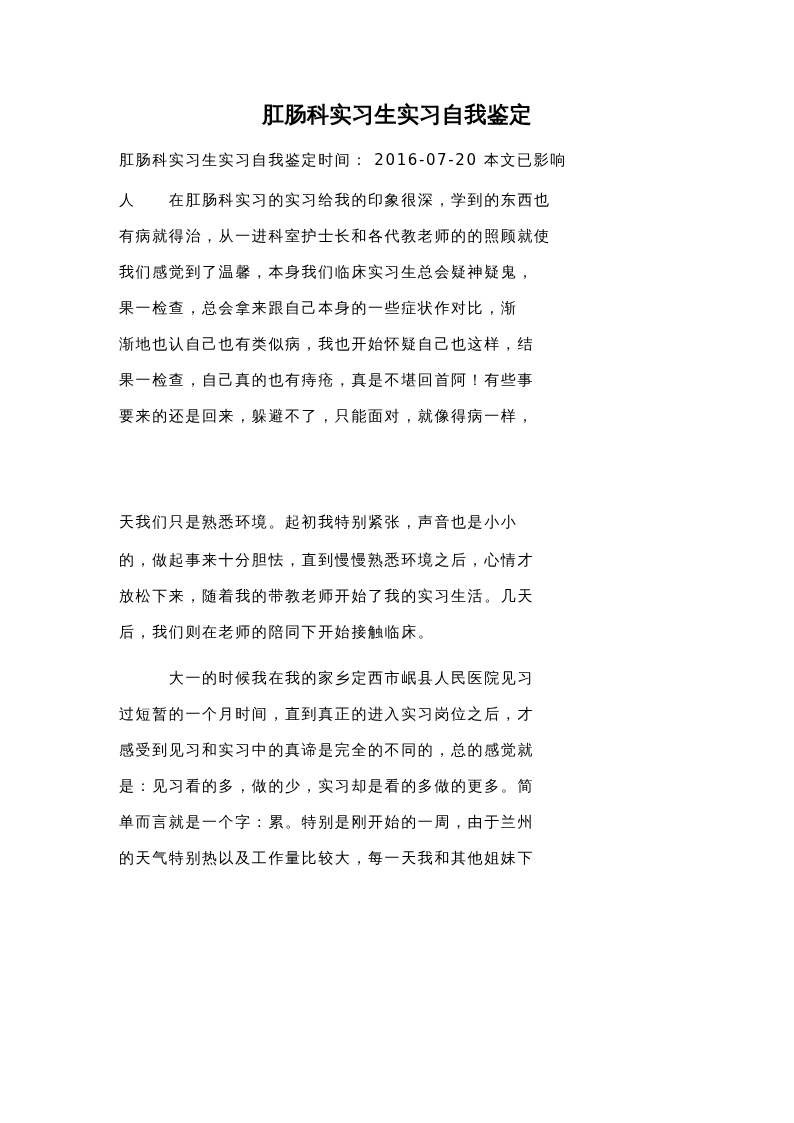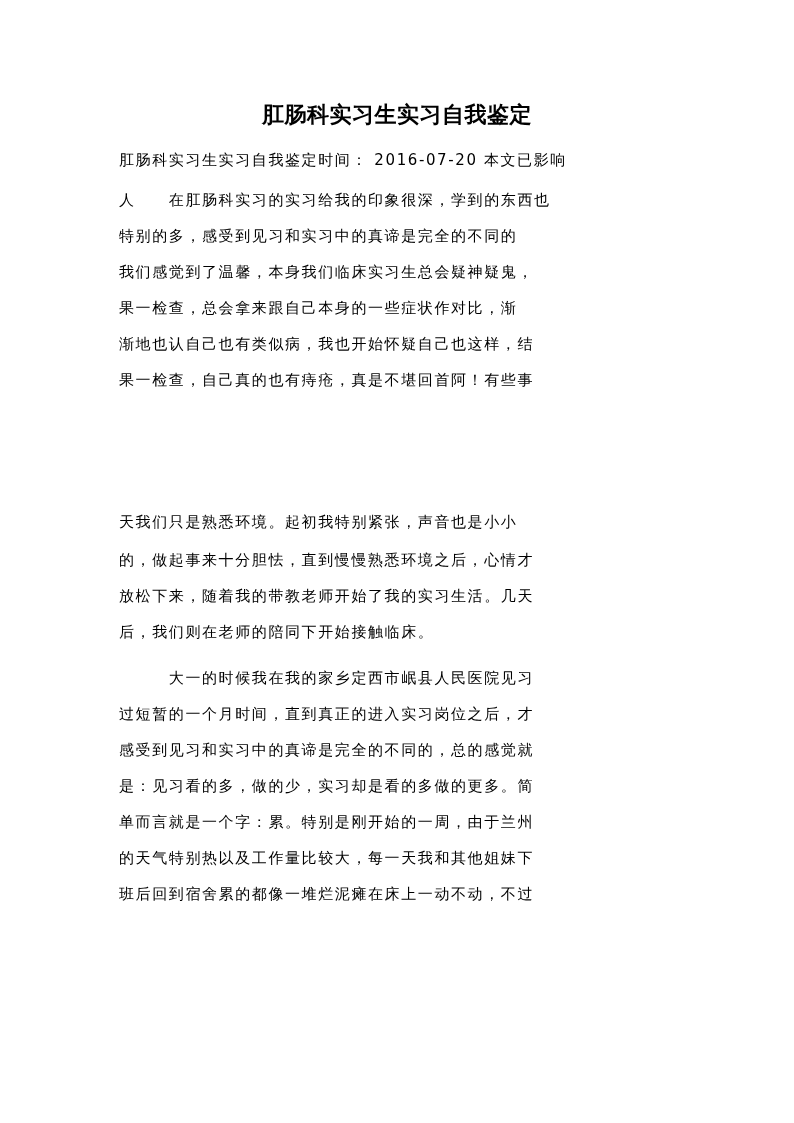--- a/index.html
+++ b/index.html
@@ -13,29 +13,29 @@
           font-size:15px; line-height:28px; letter-spacing:1.6px; }
 </style>
 </head>
 <body>
 
 <div class="page">
   <div class="title">肛肠科实习生实习自我鉴定</div>
 
   <div class="line" style="top:146px">肛肠科实习生实习自我鉴定时间： 2016-07-20 本文已影响</div>
   <div class="line" style="top:186px">人　　在肛肠科实习的实习给我的印象很深，学到的东西也</div>
-  <div class="line" style="top:222px">特别的多，感受到见习和实习中的真谛是完全的不同的</div>
+  <div class="line" style="top:222px">有病就得治，从一进科室护士长和各代教老师的的照顾就使</div>
   <div class="line" style="top:258px">我们感觉到了温馨，本身我们临床实习生总会疑神疑鬼，</div>
   <div class="line" style="top:294px">果一检查，总会拿来跟自己本身的一些症状作对比，渐</div>
   <div class="line" style="top:330px">渐地也认自己也有类似病，我也开始怀疑自己也这样，结</div>
   <div class="line" style="top:366px">果一检查，自己真的也有痔疮，真是不堪回首阿！有些事</div>
+  <div class="line" style="top:402px">要来的还是回来，躲避不了，只能面对，就像得病一样，</div>
   <div class="line" style="top:508px">天我们只是熟悉环境。起初我特别紧张，声音也是小小</div>
   <div class="line" style="top:546px">的，做起事来十分胆怯，直到慢慢熟悉环境之后，心情才</div>
   <div class="line" style="top:582px">放松下来，随着我的带教老师开始了我的实习生活。几天</div>
   <div class="line" style="top:618px">后，我们则在老师的陪同下开始接触临床。</div>
   <div class="line" style="top:700px">过短暂的一个月时间，直到真正的进入实习岗位之后，才</div>
   <div class="line" style="top:664px">　　　大一的时候我在我的家乡定西市岷县人民医院见习</div>
   <div class="line" style="top:736px">感受到见习和实习中的真谛是完全的不同的，总的感觉就</div>
   <div class="line" style="top:772px">是：见习看的多，做的少，实习却是看的多做的更多。简</div>
   <div class="line" style="top:808px">单而言就是一个字：累。特别是刚开始的一周，由于兰州</div>
   <div class="line" style="top:844px">的天气特别热以及工作量比较大，每一天我和其他姐妹下</div>
-  <div class="line" style="top:880px">班后回到宿舍累的都像一堆烂泥瘫在床上一动不动，不过</div>
 </div>
 
 </body></html>

